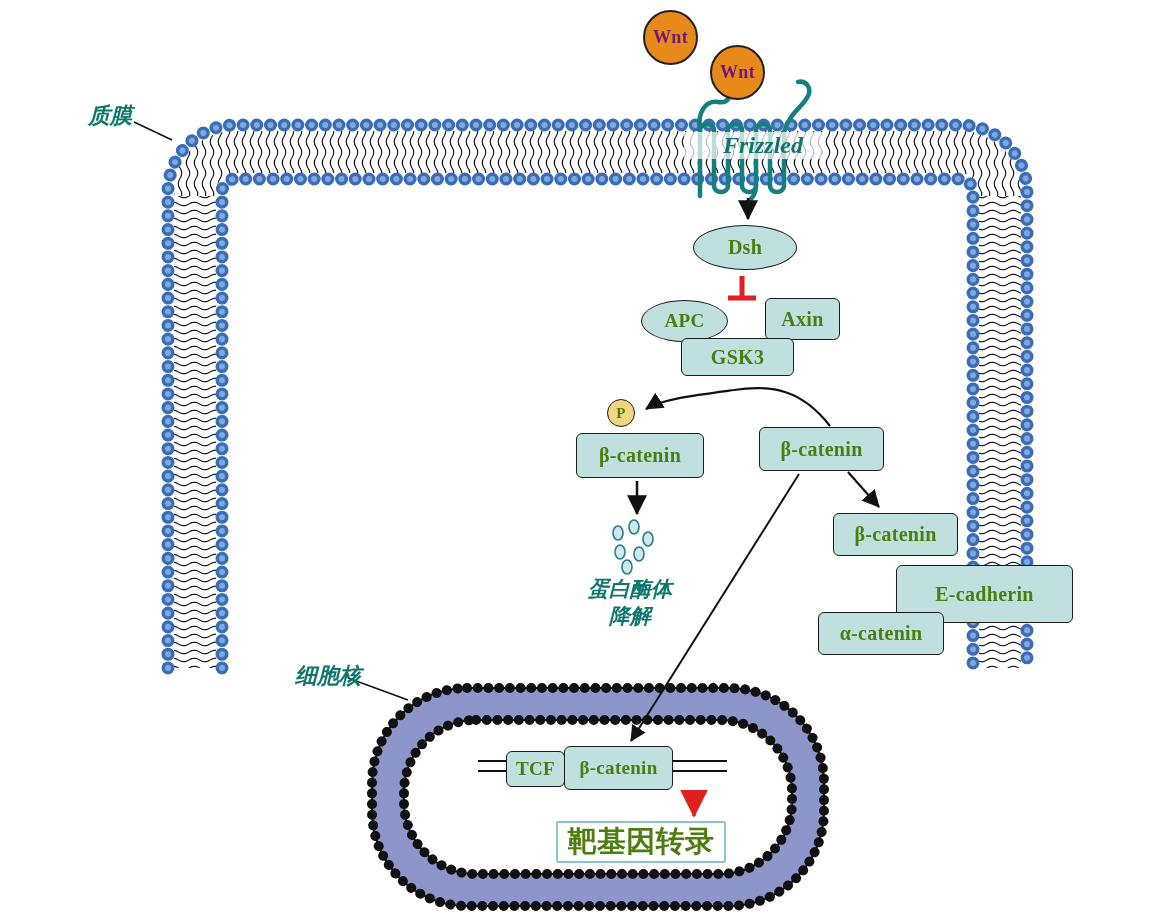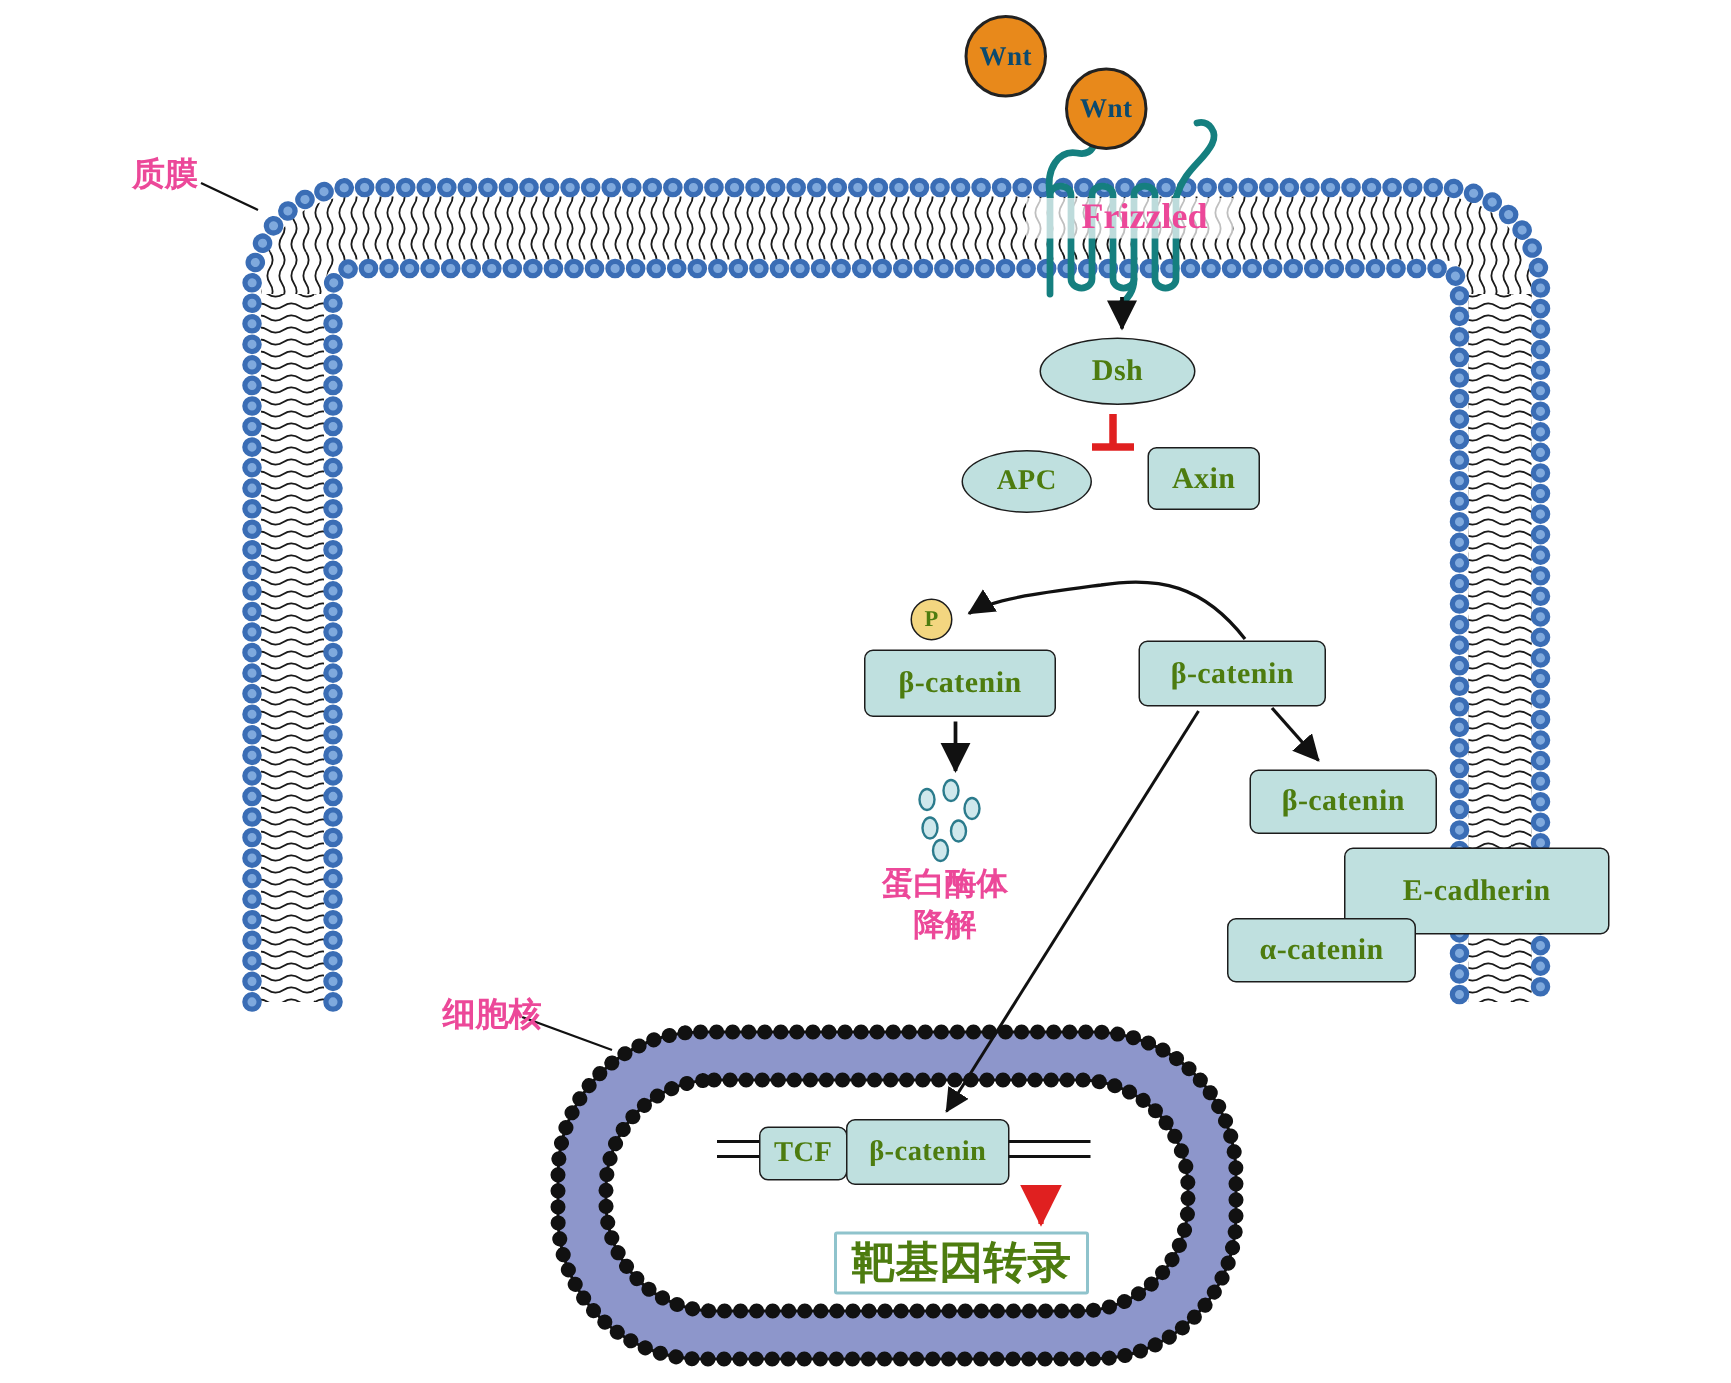--- a/index.html
+++ b/index.html
@@ -17,27 +17,28 @@
     background:#BFE0DF;
     border:1.8px solid #1c1c1c;
     border-radius:6px;
     font-weight:bold;font-size:20px;color:#4d7c0f;
     box-sizing:border-box;
     letter-spacing:.3px;
   }
   .ellipse{border-radius:50%;}
   .circle{border-radius:50%;}
   .wnt{
-    background:#E8891B;color:#0c4a6e;font-size:18px;
+    background:#E8891B;color:#701a75;font-size:18px;
     border:2px solid #222;
   }
   .plainlabel{
     position:absolute;display:flex;align-items:center;justify-content:center;
-    background:transparent;border:none;color:#ec4899;
+    background:transparent;border:none;color:#0f766e;
     font-weight:bold;
+    font-style:italic;
   }
   .cjk{font-weight:600;}
   .target-box{
     background:#ffffff;border:2px solid #8fc3cc;border-radius:2px;
     font-size:29px;font-weight:600;
   }
 </style>
 </head>
 <body>
 
@@ -131,20 +132,21 @@
 
   <div class="node circle wnt" style="left:643px;top:10px;width:55px;height:55px;">Wnt</div>
   <div class="node circle wnt" style="left:710px;top:45px;width:55px;height:55px;">Wnt</div>
 
   <div class="plainlabel" style="left:684px;top:132px;width:118px;height:27px;font-size:24px;background:rgba(255,255,255,0.72);padding-left:20px;">Frizzled</div>
 
   <div class="node ellipse" style="left:693px;top:225px;width:104px;height:45px;">Dsh</div>
 
   <div class="node ellipse" style="left:641px;top:300px;width:87px;height:42px;font-size:19px;">APC</div>
   <div class="node" style="left:765px;top:298px;width:75px;height:42px;">Axin</div>
+  <div class="node" style="left:681px;top:338px;width:113px;height:38px;">GSK3</div>
 
   <div class="node circle" style="left:607px;top:399px;width:28px;height:28px;font-size:15px;background:#F3D680;border-width:1.6px;">P</div>
 
   <div class="node" style="left:576px;top:433px;width:128px;height:45px;">β-catenin</div>
 
   <div class="node" style="left:759px;top:427px;width:125px;height:44px;">β-catenin</div>
 
   <div class="node" style="left:833px;top:513px;width:125px;height:43px;">β-catenin</div>
   <div class="node" style="left:896px;top:565px;width:177px;height:58px;">E-cadherin</div>
   <div class="node" style="left:818px;top:612px;width:126px;height:43px;">α-catenin</div>

